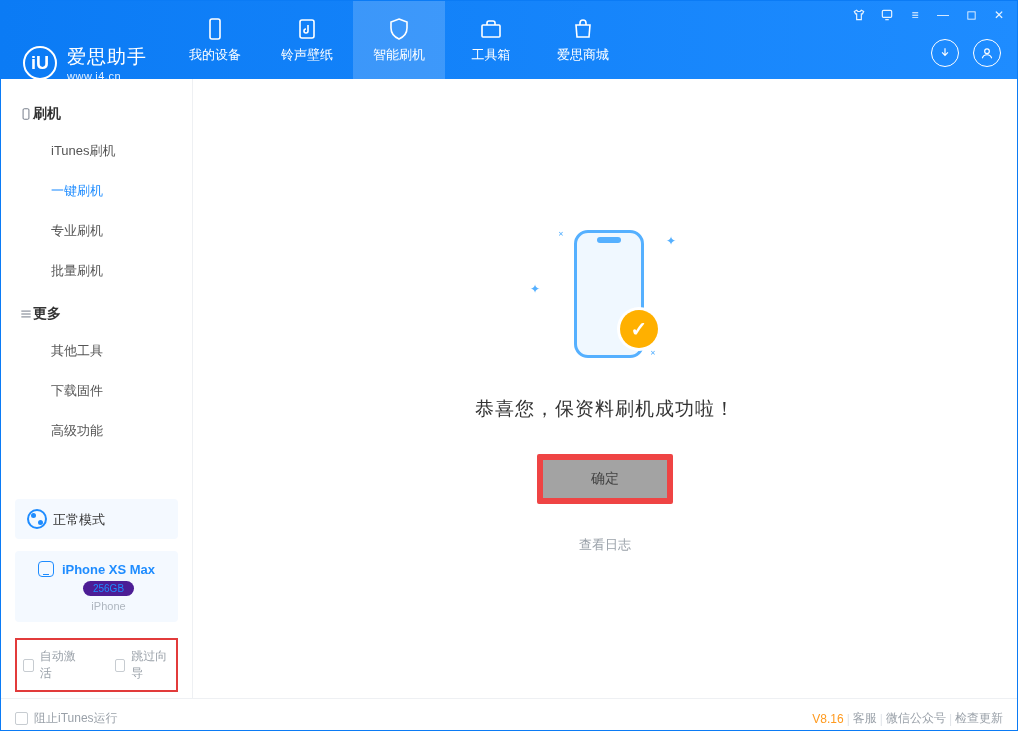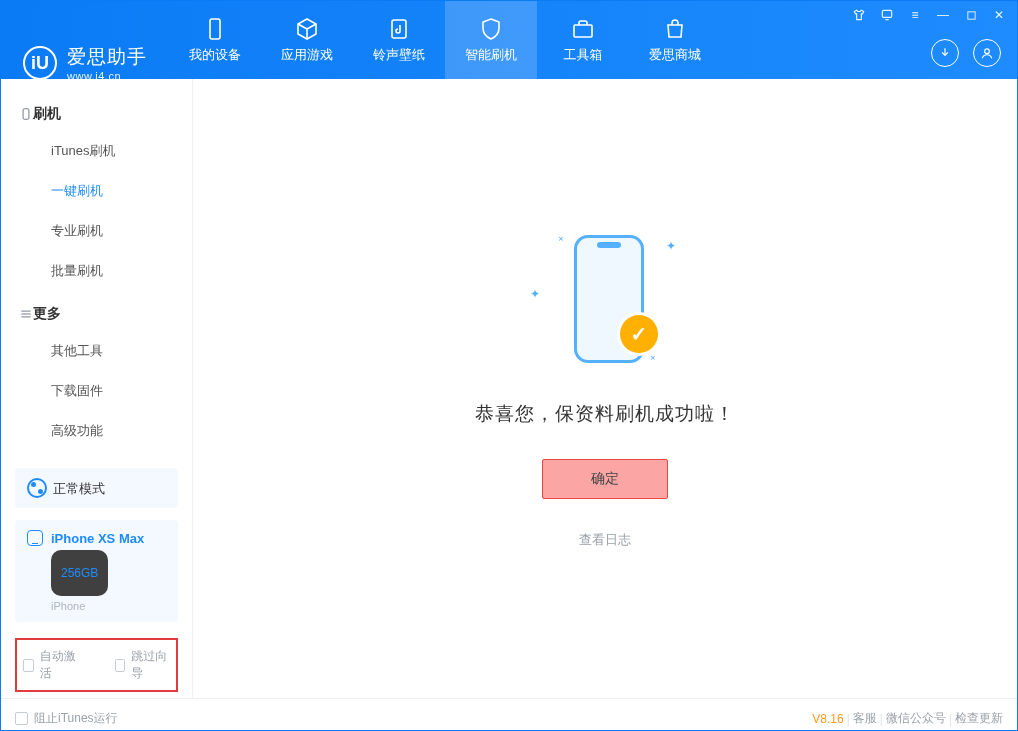--- a/index.html
+++ b/index.html
@@ -32,44 +32,44 @@
 .side-item { padding: 11px 0 11px 50px; cursor: pointer; color: #555; }
 .side-item.active { color: #1e8cff; }
 .side-spacer { flex: 1; }
 
 .mode-card, .device-card { margin: 6px 14px; background: #f4f9ff; border-radius: 4px; padding: 10px 12px; display: flex; align-items: flex-end; gap: 6px; }
 .mode-icon { width: 20px; height: 20px; border: 2px solid #1e8cff; border-radius: 50%; position: relative; }
 .mode-icon::before, .mode-icon::after { content: ""; position: absolute; width: 5px; height: 5px; background: #1e8cff; border-radius: 50%; }
 .mode-icon::before { left: 2px; top: 2px; }
 .mode-icon::after { right: 2px; bottom: 2px; }
 .mode-card span { color: #333; font-size: 13px; }
-.device-card { flex-direction: column; align-items: flex-start; gap: 4px; }
+.device-card { flex-direction: column; align-items: center; gap: 4px; }
 .dev-row { display: flex; align-items: center; gap: 8px; }
 .dev-icon { width: 16px; height: 16px; border: 1.5px solid #1e8cff; border-radius: 4px; position: relative; }
 .dev-icon::after { content:""; position:absolute; left:4px; right:4px; bottom:1px; height:1.5px; background:#1e8cff; }
 .dev-name { color: #1e8cff; font-weight: 600; font-size: 13px; }
-.dev-cap { display:inline-block; background:#404040; color:#1e8cff; border-radius: 10px; padding: 16px 10px; font-size: 12px; margin-left: 24px; }
+.dev-cap { display:inline-block; background:#4c1d95; color:#1e8cff; border-radius: 10px; padding: 2px 10px; font-size: 10px; margin-left: 24px; }
 .dev-type { color: #aeb6bf; font-size: 11px; margin-left: 24px; }
 
 .highlight-box { margin: 10px 14px 6px; border: 2px solid #e23b3b; padding: 8px 6px; display: flex; gap: 36px; align-items: center; }
 .chk { display: inline-flex; align-items: center; gap: 6px; color: #9aa1a9; font-size: 12px; cursor: pointer; }
 .chk .box { width: 13px; height: 13px; border: 1px solid #c7ccd1; border-radius: 2px; }
 
 
 .main { flex: 1; display: flex; flex-direction: column; align-items: center; justify-content: center; gap: 32px; color: #444; }
 .illus { position: relative; width: 150px; height: 140px; }
 .spark { position: absolute; color: #55b0ff; font-size: 12px; }
 .spark.a { left: 0; top: 58px; } .spark.b { right: 4px; top: 10px; }
 .spark.c { left: 28px; top: 4px; transform: rotate(45deg); font-size:10px; }
 .spark.d { right: 24px; bottom: 6px; transform: rotate(45deg); font-size:10px; }
 .phone { position: absolute; left: 44px; top: 6px; width: 70px; height: 128px; border: 3px solid #55b0ff; border-radius: 14px; background: #f0f8ff; }
 .phone::before { content:""; position:absolute; top:4px; left:20px; right:20px; height:6px; background:#55b0ff; border-radius:3px; }
 .badge-check { position: absolute; right: 22px; bottom: 16px; width: 38px; height: 38px; background: #ffb000; border-radius: 50%; display:flex; align-items:center; justify-content:center; color:#fff; font-size:20px; font-weight:700; box-shadow: 0 0 0 3px #fff; }
 .success-msg { font-size: 19px; color: #333; letter-spacing: 1px; }
-.ok-btn { border: 1px solid #ef4444; background: #fca5a5; padding: 10px 48px; font-size: 14px; color: #444; cursor: pointer; border-radius: 2px; }
+.ok-btn { border: 6px solid #ef4444; background: #a3a3a3; padding: 10px 48px; font-size: 14px; color: #444; cursor: pointer; border-radius: 2px; }
 .log-link { color: #9aa1a9; font-size: 13px; cursor: pointer; }
 
 
 .footer { height: 40px; border-top: 1px solid #eef0f3; display: flex; align-items: center; padding: 0 14px; font-size: 12px; color: #9aa1a9; }
 .footer .right { margin-left: auto; display: flex; align-items: center; gap: 3px; }
 .footer .sep { color: #e1e5e9; }
 .ver { color: #ff9a1e; }
 </style>
 </head>
 <body>
@@ -83,29 +83,20 @@
     </div>
   </div>
   <div class="nav-tabs">
     <div class="nav-tab">
       <span class="ico">
           <svg viewBox="0 0 24 24">
             <rect x="7" y="2" width="10" height="20" rx="2"></rect>
           </svg>
         </span>
       <span>我的设备</span>
-    </div>
-    <div class="nav-tab">
-      <span class="ico">
-          <svg viewBox="0 0 24 24">
-            <path d="M12 2l9 5v10l-9 5-9-5V7z"></path>
-            <path d="M12 12l9-5M12 12v10M12 12L3 7"></path>
-          </svg>
-        </span>
-      <span>应用游戏</span>
     </div>
     <div class="nav-tab">
       <span class="ico">
           <svg viewBox="0 0 24 24">
             <rect x="5" y="3" width="14" height="18" rx="2"></rect>
             <path d="M13 8v6a2 2 0 11-2-2"></path>
           </svg>
         </span>
       <span>铃声壁纸</span>
     </div>

